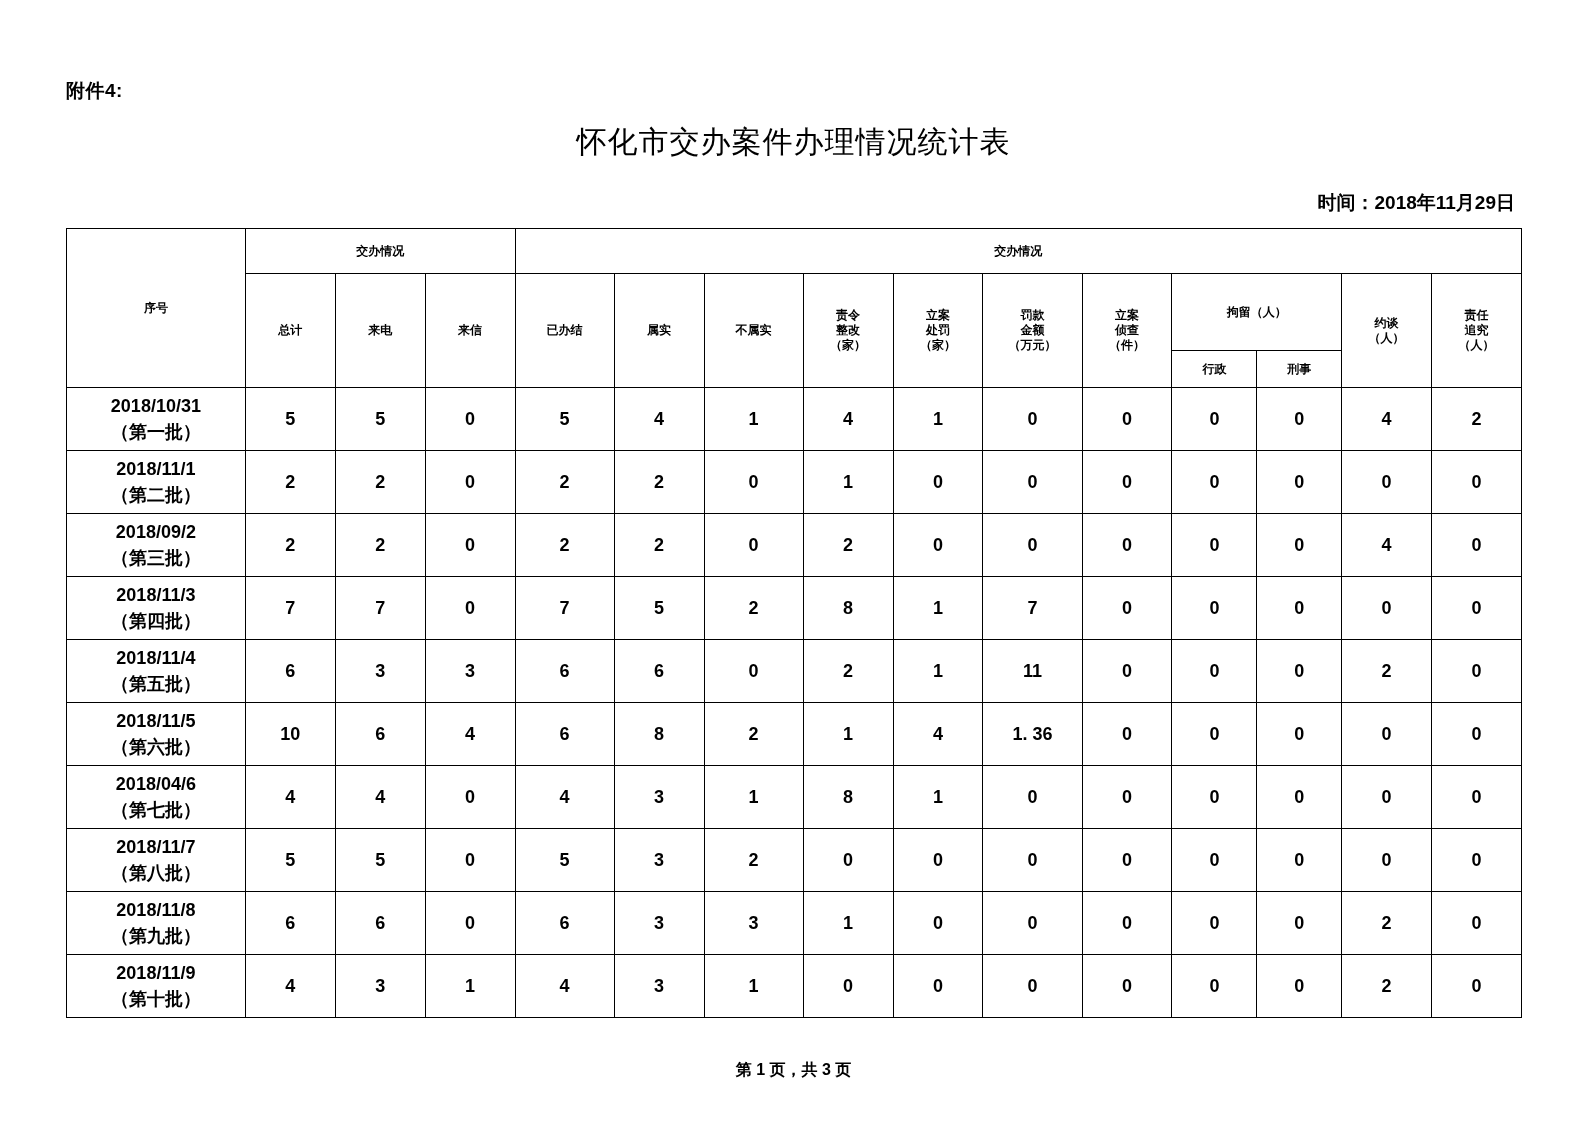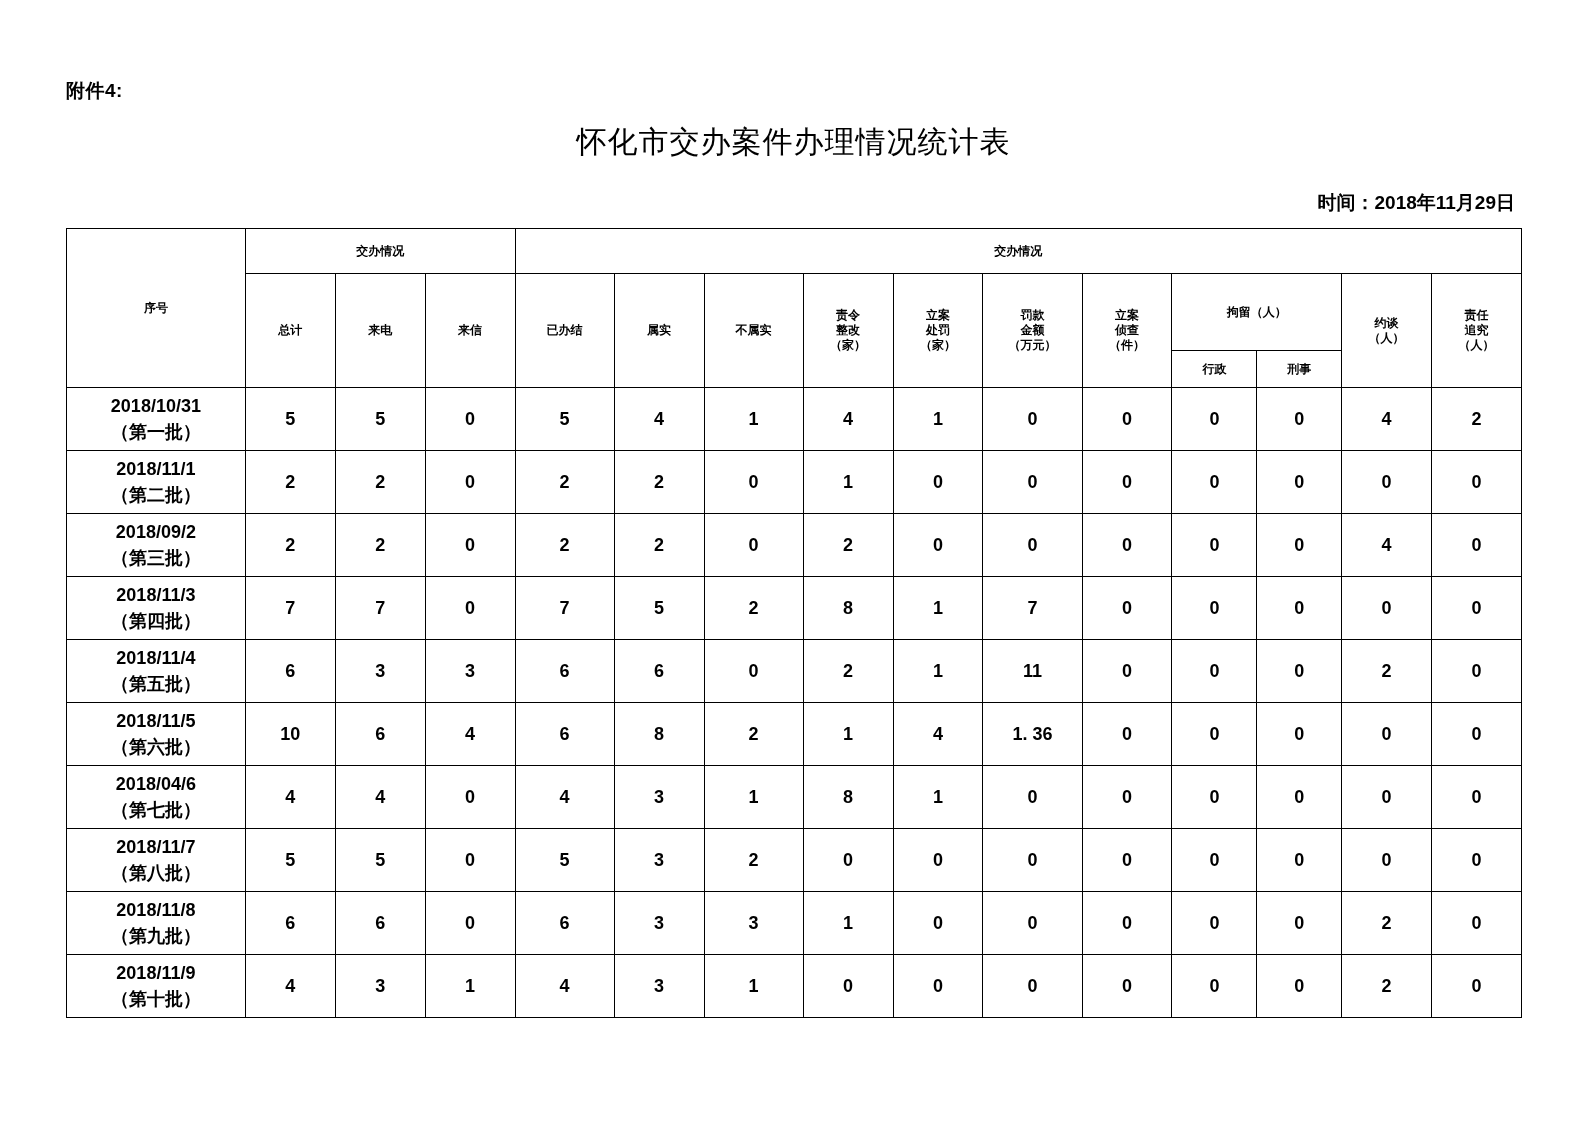--- a/index.html
+++ b/index.html
@@ -346,14 +346,15 @@
           <td class="val">0</td>
           <td class="val">0</td>
           <td class="val">0</td>
           <td class="val">2</td>
           <td class="val">0</td>
         </tr>
       </tbody>
     </table>
   </div>
 
+  <div class="footer">第 1 页，共 3 页</div>
 
 </div>
 
 </body></html>

